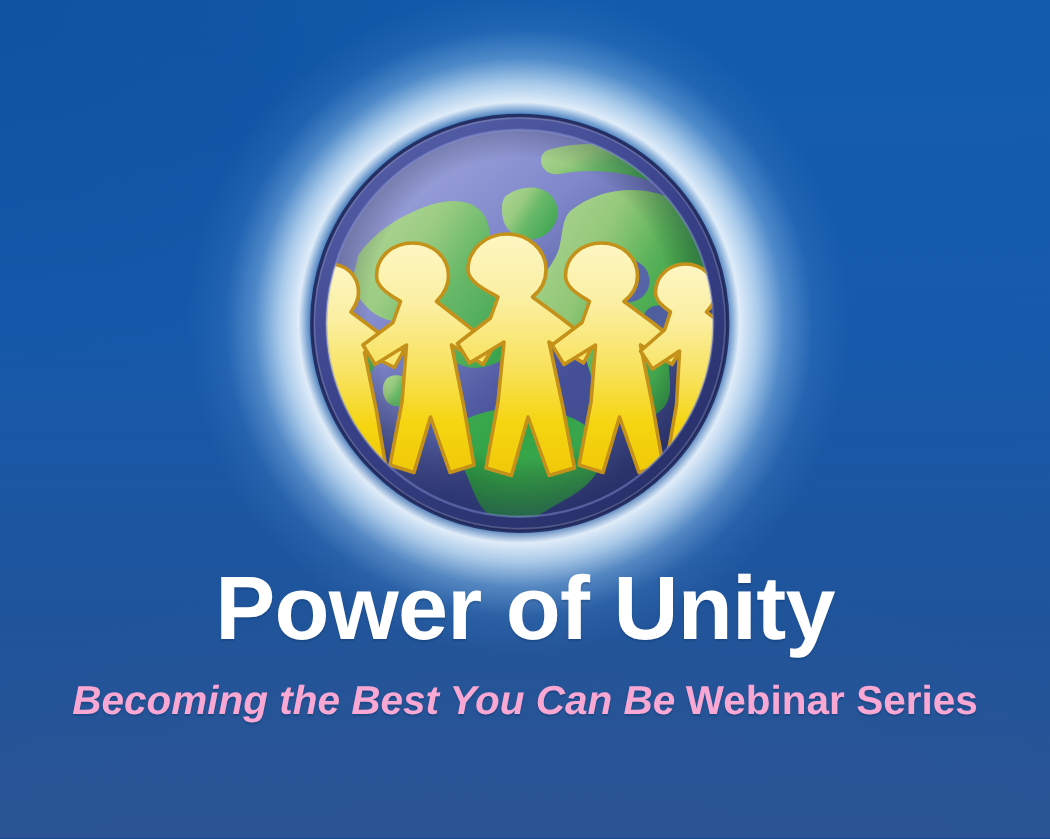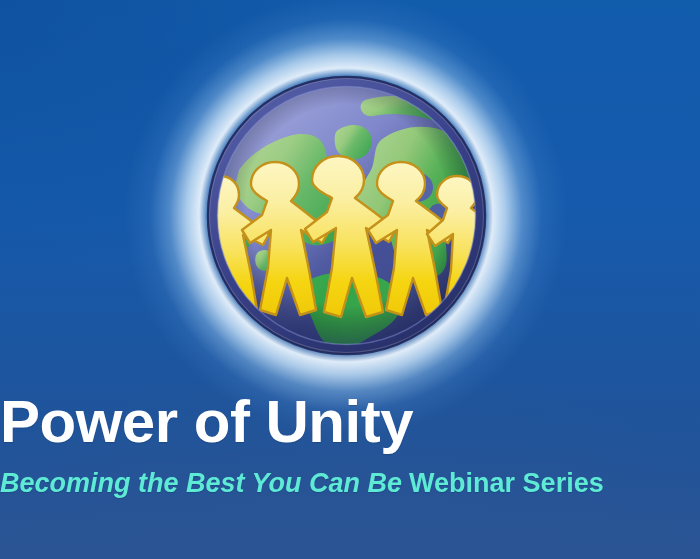--- a/index.html
+++ b/index.html
@@ -62,42 +62,43 @@
     width: 283px;
     height: 283px;
   }
   #globe-wrap svg { display: block; width: 100%; height: 100%; }
 
   
   .title-block {
     position: absolute;
     left: 0;
     right: 0;
-    top: 392px;
+    top: 376px;
+    text-align: center;
     user-select: none;
   }
   #page-title {
     display: block;
     margin: 0;
     font-family: "Liberation Sans", sans-serif;
     font-size: 60px;
     line-height: 1.0;
     font-weight: bold;
     letter-spacing: -0.5px;
     color: #ffffff;
     text-shadow: 0 1px 1px rgba(10,45,95,.30);
   }
   #subtitle {
     display: block;
     margin-top: 17px;
     font-family: "Liberation Sans", sans-serif;
     font-size: 27px;
     line-height: 1.05;
     font-weight: bold;
-    color: #5eead4;
+    color: #f9a8d4;
     text-shadow: 0 1px 1px rgba(10,45,95,.30);
     white-space: nowrap;
   }
   #subtitle-emphasis {
     font-style: italic;
   }
   #subtitle-tail {
     font-style: normal;
     margin-left: 7px;
   }

